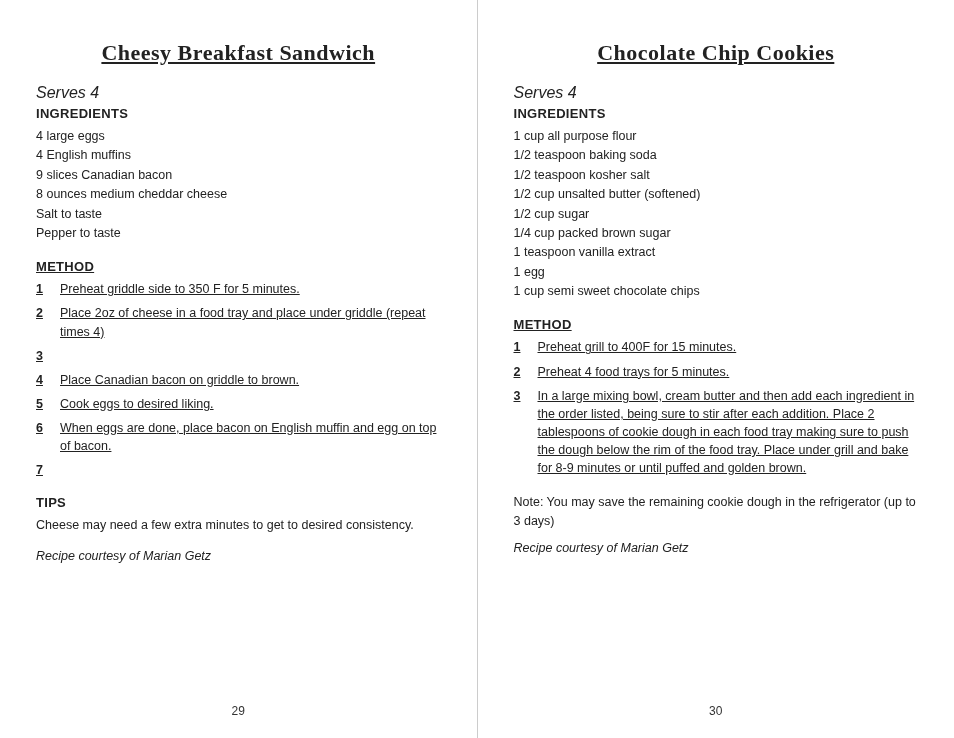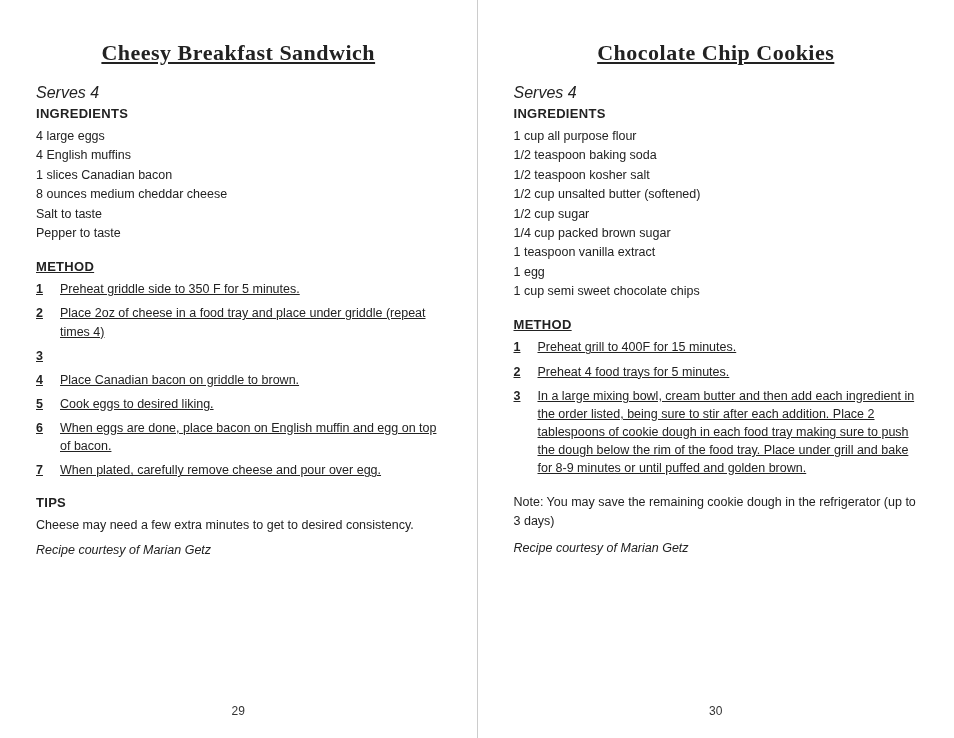--- a/index.html
+++ b/index.html
@@ -89,21 +89,21 @@
     }
 
     .method-list li .step-num {
       font-weight: bold;
       min-width: 18px;
       margin-right: 6px;
       flex-shrink: 0;
     }
 
     .tips-section {
-      margin-bottom: 8px;
+      margin-bottom: 14px;
     }
 
     .tips-text {
       font-size: 12.5px;
       line-height: 1.5;
     }
 
     .recipe-credit {
       font-style: italic;
       font-size: 12.5px;
@@ -133,21 +133,21 @@
   <div class="page-left">
     <h1 class="recipe-title">Cheesy Breakfast Sandwich</h1>
 
     <p class="serves">Serves 4</p>
 
     <p class="section-heading">INGREDIENTS</p>
 
     <ul class="ingredients-list">
     <li>4 large eggs</li>
         <li>4 English muffins</li>
-        <li>1 slices Canadian bacon</li>
+        <li>9 slices Canadian bacon</li>
         <li>8 ounces medium cheddar cheese</li>
         <li>Salt to taste</li>
         <li>Pepper to taste</li>
       </ul>
 
     <div class="method-section">
       <p class="section-heading">METHOD</p>
       <ol class="method-list">
       <li>
             <span class="step-num">1</span>
@@ -167,21 +167,20 @@
           <li>
             <span class="step-num">5</span>
             <span>Cook eggs to desired liking.</span>
           </li>
           <li>
             <span class="step-num">6</span>
             <span>When eggs are done, place bacon on English muffin and egg on top of bacon.</span>
           </li>
           <li>
             <span class="step-num">7</span>
-            <span>When plated, carefully remove cheese and pour over egg.</span>
           </li>
         </ol>
     </div>
 
     <div class="tips-section">
       <p class="section-heading">TIPS</p>
       <p class="tips-text">Cheese may need a few extra minutes to get to desired consistency.</p>
     </div>
 
     <p class="recipe-credit">Recipe courtesy of Marian Getz</p>

